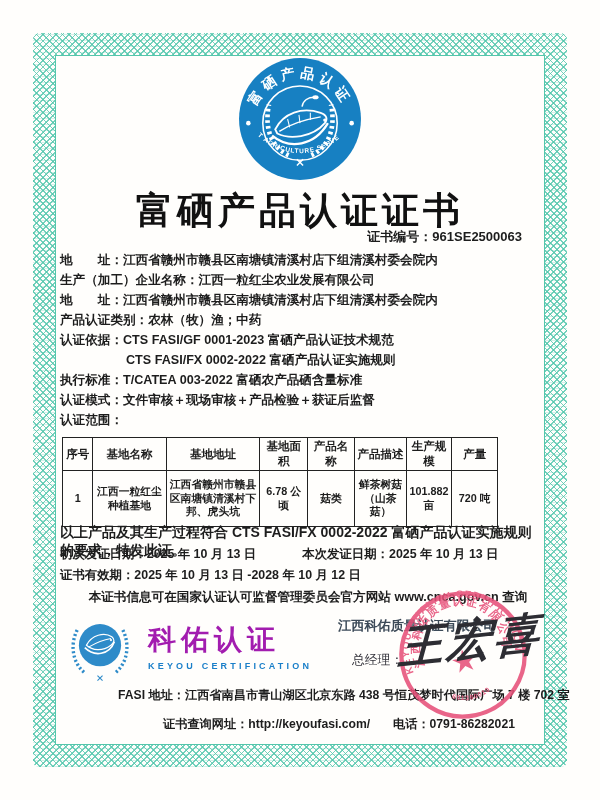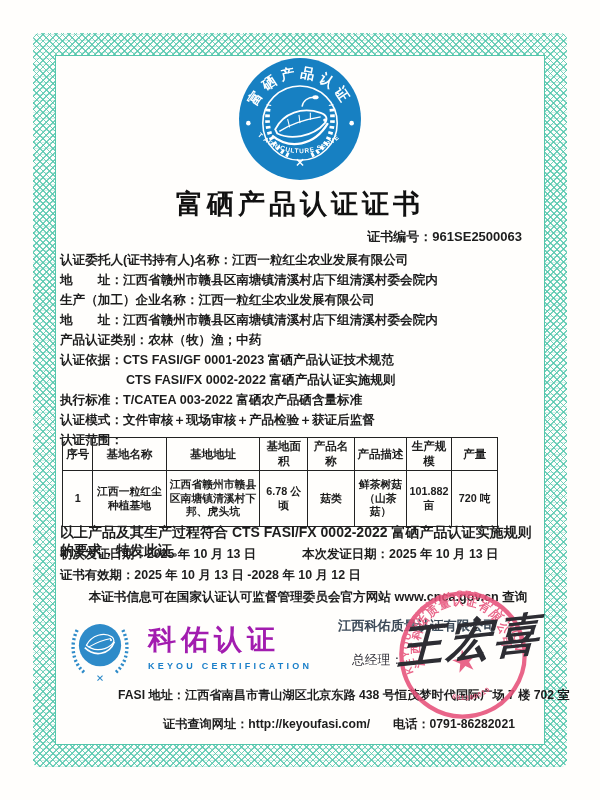--- a/index.html
+++ b/index.html
@@ -14,21 +14,21 @@
       repeating-linear-gradient(-45deg, rgba(82,198,172,.8) 0 1.2px, transparent 1.2px 4.6px),
       repeating-linear-gradient(0deg,   rgba(82,198,172,.25) 0 1px, transparent 1px 6px);
   }
   .mesh-hole { position:absolute; inset:55px; background:#fffefc; border:1.5px solid #54c6ab; }
   .content { position:absolute; inset:0; z-index:3; color:#1d1d1d; }
 
   
   .logo-top { position:absolute; left:238px; top:57px; width:124px; height:124px; }
 
   .title { position:absolute; left:0; top:186px; width:100%; text-align:center;
-           font-size:27px; font-weight:bold; letter-spacing:4px; color:#111; }
+           font-size:37px; font-weight:bold; letter-spacing:4px; color:#111; }
 
   .certno { position:absolute; left:60px; top:228px; width:462px; text-align:right;
             font-size:13px; font-weight:bold; }
 
   
   .fields { position:absolute; left:60px; top:250px; width:484px; }
   .field  { font-size:12.6px; font-weight:bold; line-height:20px; white-space:nowrap; }
   .field.indent { padding-left:66px; }
 
   
@@ -103,21 +103,20 @@
         </text>
       </svg>
     </div>
 
     <div class="title">富硒产品认证证书</div>
     <div class="certno">
       <span>证书编号：</span><span>961SE2500063</span>
     </div>
 
     <div class="fields">
-      <div class="field"><span>认证委托人(证书持有人)名称：</span><span>江西一粒红尘农业发展有限公司</span></div>
       <div class="field"><span>地　　址：</span><span>江西省赣州市赣县区南塘镇清溪村店下组清溪村委会院内</span></div>
       <div class="field"><span>生产（加工）企业名称：</span><span>江西一粒红尘农业发展有限公司</span></div>
       <div class="field"><span>地　　址：</span><span>江西省赣州市赣县区南塘镇清溪村店下组清溪村委会院内</span></div>
       <div class="field"><span>产品认证类别：</span><span>农林（牧）渔；中药</span></div>
       <div class="field"><span>认证依据：</span><span>CTS FASI/GF 0001-2023 富硒产品认证技术规范</span></div>
       <div class="field indent"><span>CTS FASI/FX 0002-2022 富硒产品认证实施规则</span></div>
       <div class="field"><span>执行标准：</span><span>T/CATEA 003-2022 富硒农产品硒含量标准</span></div>
       <div class="field"><span>认证模式：</span><span>文件审核＋现场审核＋产品检验＋获证后监督</span></div>
       <div class="field"><span>认证范围：</span><span></span></div>
     </div>

